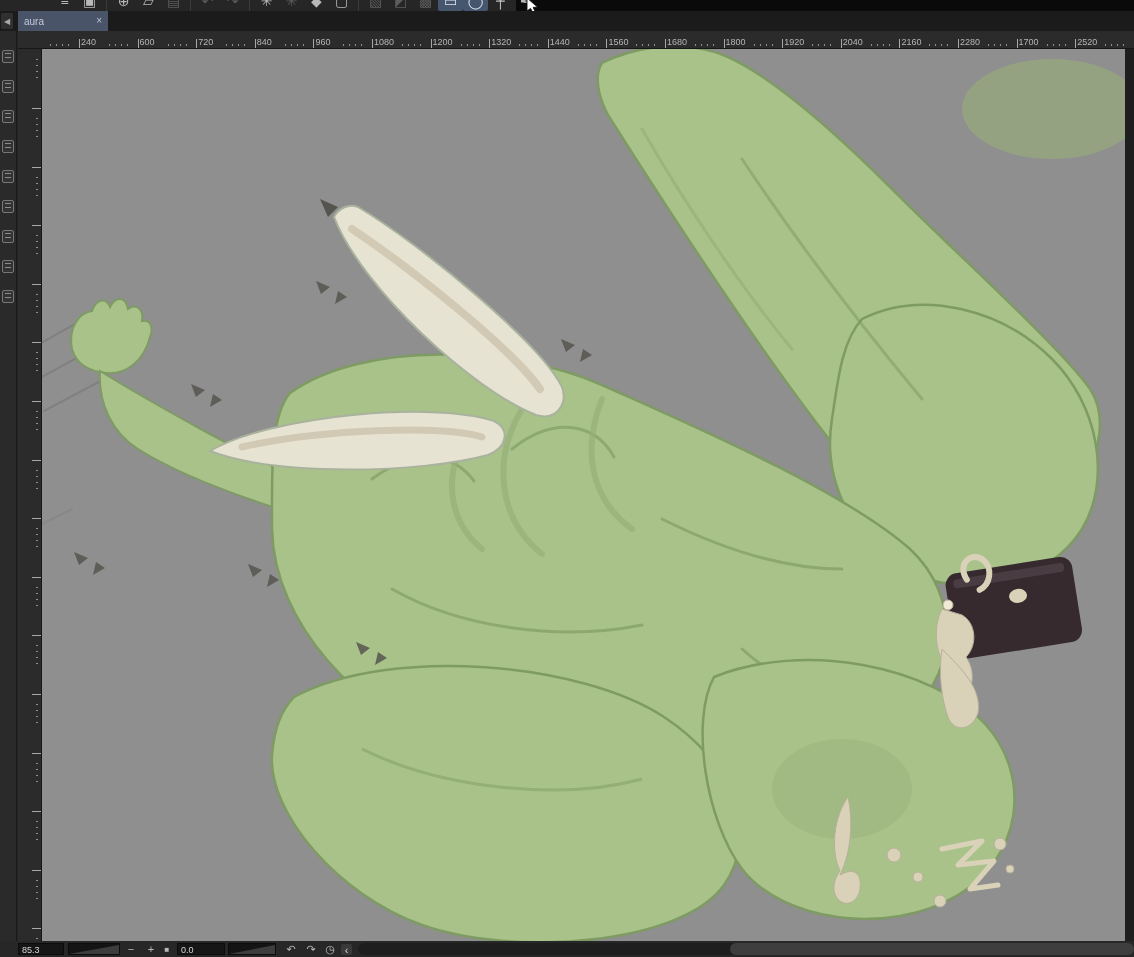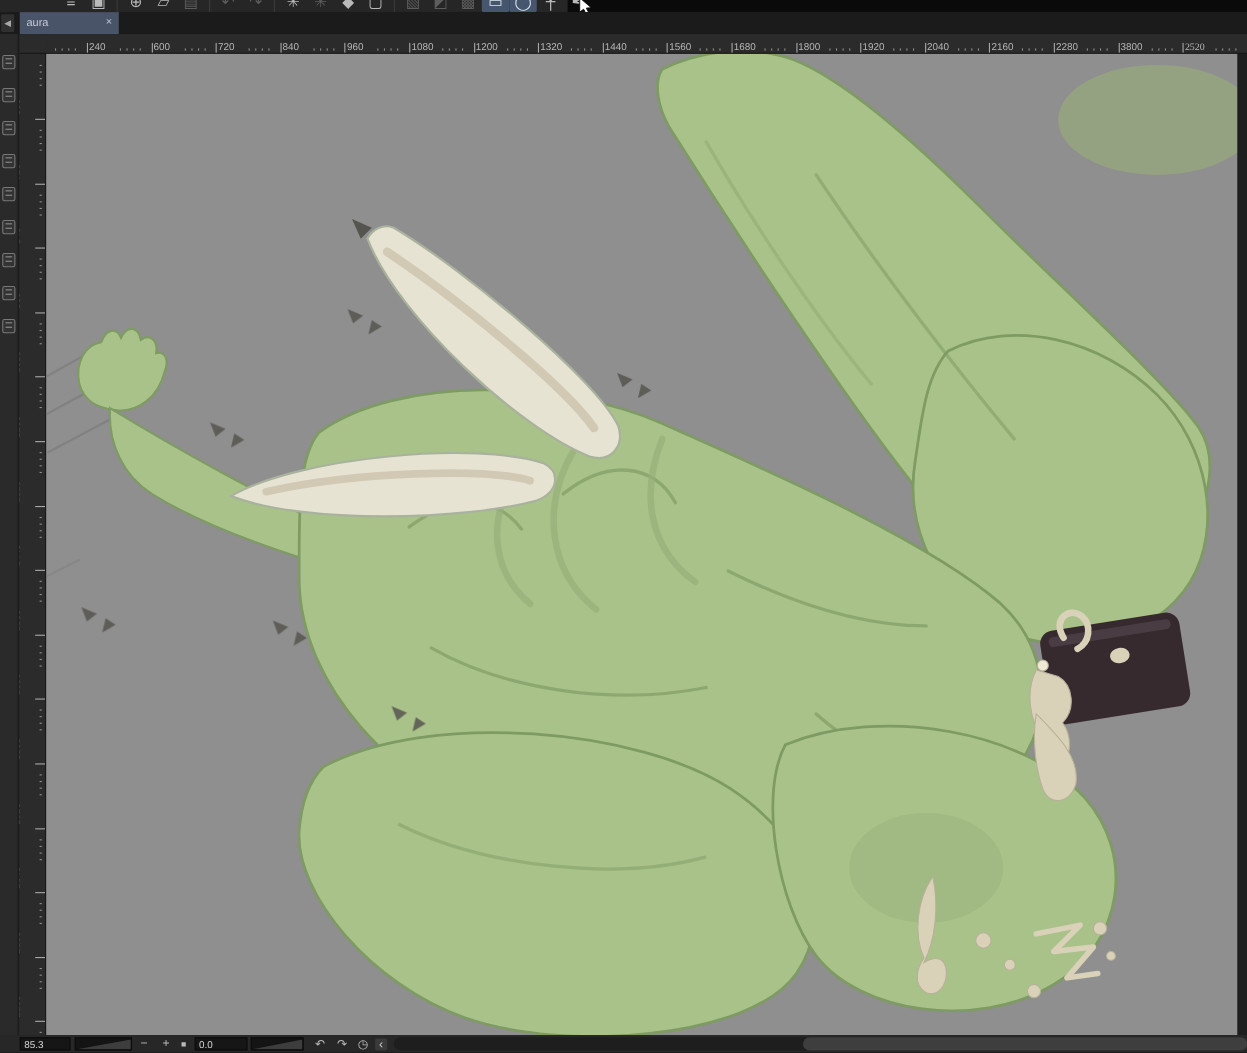--- a/index.html
+++ b/index.html
@@ -192,27 +192,27 @@
       <div class="rdotH" style="left: 893.4px;"></div>
       <div class="rdotH" style="left: 899.4px;"></div>
       <div class="rdotH" style="left: 905.4px;"></div>
       <div class="rtickH" style="left: 916px;"></div>
       <span class="rlabel" style="left: 918px; top: 6px;">2280</span>
       <div class="rdotH" style="left: 946px;"></div>
       <div class="rdotH" style="left: 952px;"></div>
       <div class="rdotH" style="left: 958px;"></div>
       <div class="rdotH" style="left: 964px;"></div>
       <div class="rtickH" style="left: 974.6px;"></div>
-      <span class="rlabel" style="left: 976.6px; top: 6px;">3800</span>
+      <span class="rlabel" style="left: 976.6px; top: 6px;">1700</span>
       <div class="rdotH" style="left: 1004.6px;"></div>
       <div class="rdotH" style="left: 1010.6px;"></div>
       <div class="rdotH" style="left: 1016.6px;"></div>
       <div class="rdotH" style="left: 1022.6px;"></div>
       <div class="rtickH" style="left: 1033.2px;"></div>
-      <span class="rlabel" style="left: 1035.2px; top: 6px; font-family: Liberation Serif, serif;">2520</span>
+      <span class="rlabel" style="left: 1035.2px; top: 6px;">2520</span>
       <div class="rdotH" style="left: 1063.2px;"></div>
       <div class="rdotH" style="left: 1069.2px;"></div>
       <div class="rdotH" style="left: 1075.2px;"></div>
       <div class="rdotH" style="left: 1081.2px;"></div>
     </div>
   <div id="vruler">
       <div class="rdotV" style="top: 10.4px;"></div>
       <div class="rdotV" style="top: 16.4px;"></div>
       <div class="rdotV" style="top: 22.4px;"></div>
       <div class="rdotV" style="top: 28.4px;"></div>

